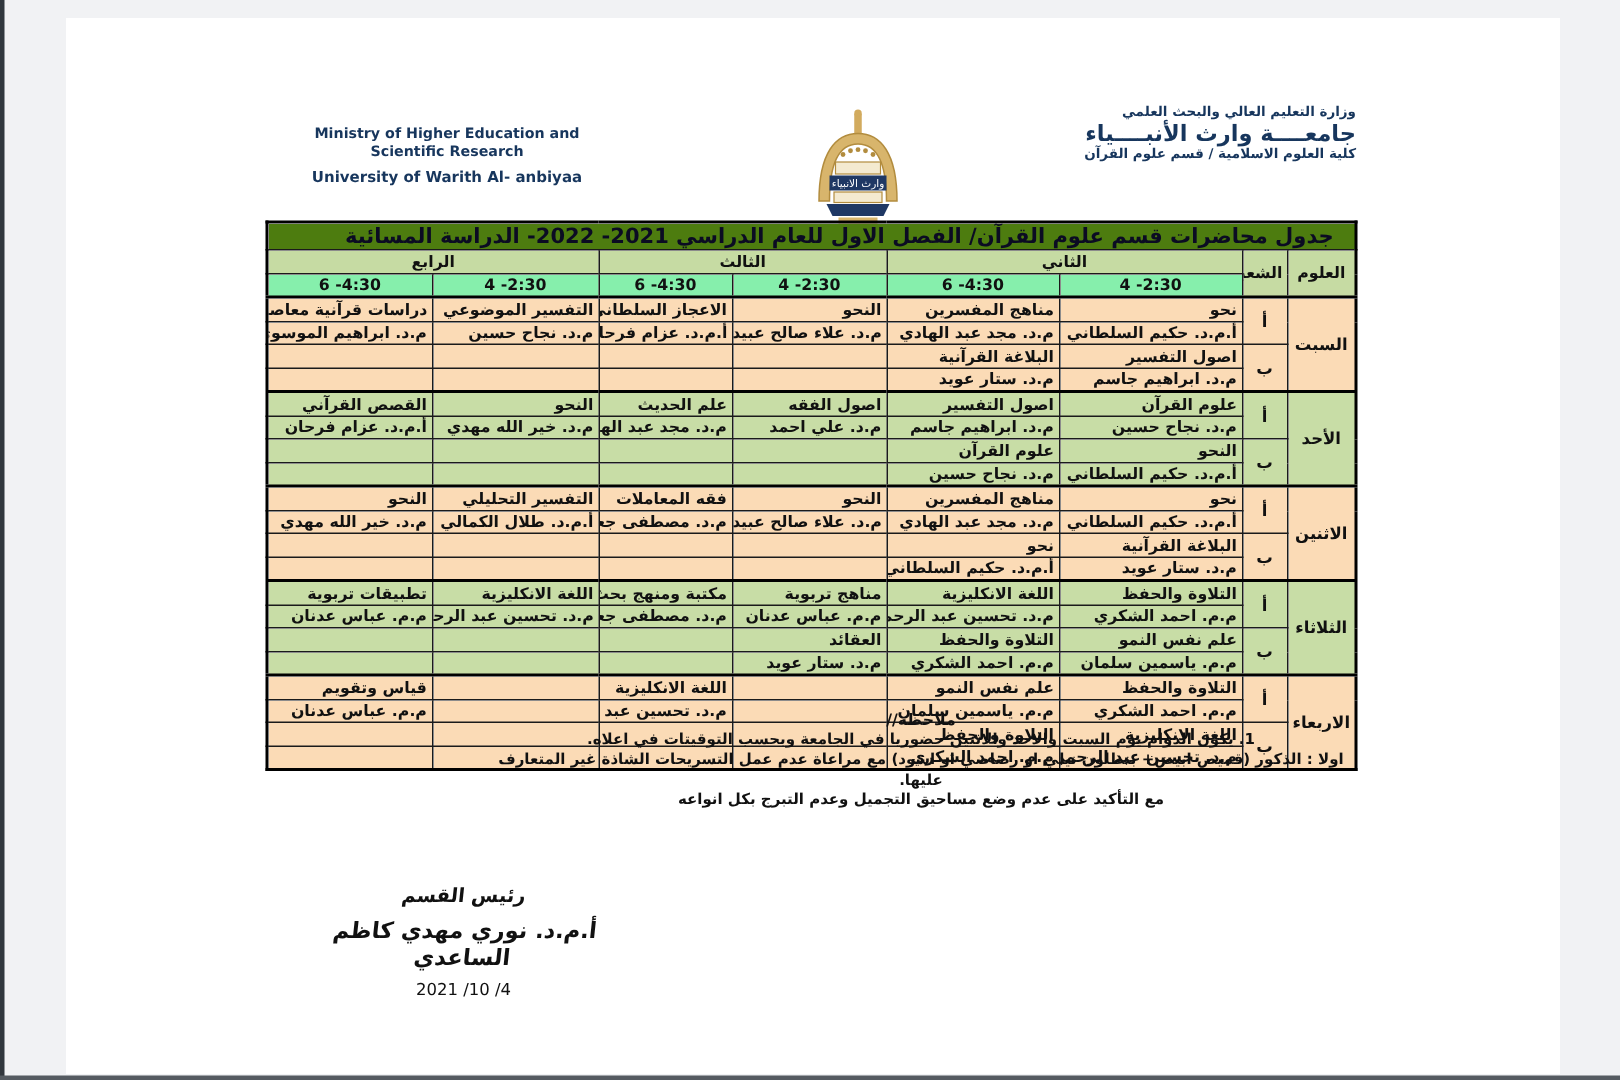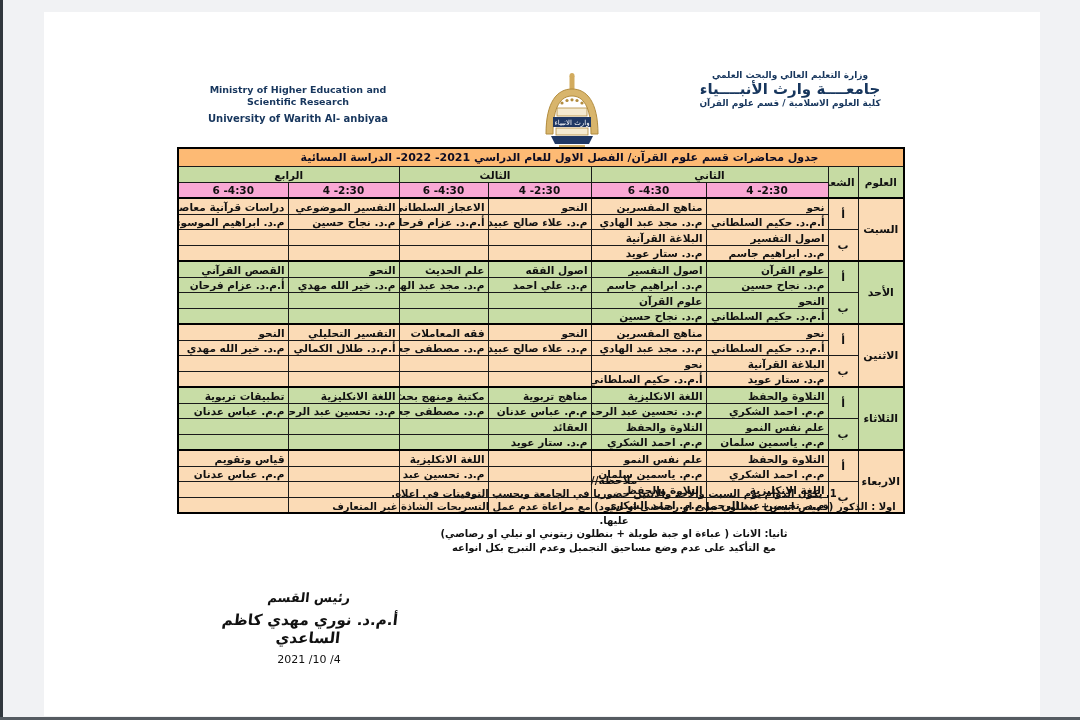--- a/index.html
+++ b/index.html
@@ -10,36 +10,36 @@
   }
   .edge-left{position:absolute;left:0;top:0;width:3px;height:720px;background:#31373d;}
   .edge-bottom{position:absolute;left:0;bottom:0;width:1080px;height:3px;background:#555b61;}
   .page{
     position:absolute;left:44px;top:12px;width:996px;height:704px;background:#ffffff;
   }
   
   .hdr-en{position:absolute;left:132px;top:72px;width:244px;text-align:center;color:#17365d;}
   .hdr-en .s{font-size:9.5px;font-weight:700;line-height:1.25;}
   .hdr-en .b{font-size:10px;font-weight:700;margin-top:5px;}
-  .hdr-ar{position:absolute;right:150px;top:58px;width:200px;text-align:center;color:#17365d;direction:rtl;}
+  .hdr-ar{position:absolute;right:136px;top:58px;width:200px;color:#17365d;direction:rtl;}
   .hdr-ar .s1{font-size:9px;font-weight:700;}
   .hdr-ar .b{font-size:15px;font-weight:700;line-height:1.2;}
   .hdr-ar .s2{font-size:9px;font-weight:700;}
   .logo{position:absolute;left:489px;top:60px;width:78px;height:84px;}
   
   .schedule{
     position:absolute;left:133px;top:135px;width:726px;
     border-collapse:collapse;table-layout:fixed;direction:rtl;
     font-size:10.5px;font-weight:700;color:#111;
   }
   .schedule th,.schedule td{border:1px solid #1a1a1a;padding:0 3px;overflow:hidden;white-space:nowrap;}
   .schedule{border:2px solid #000;}
-  .schedule .title{background:#fdba74;height:17px;text-align:center;font-size:11px;color:#0b0b23;padding-left:40px;}
+  .schedule .title{background:#4d7c0f;height:17px;text-align:center;font-size:14px;color:#0b0b23;padding-left:40px;}
   .schedule .stage-row th{background:#c6dba3;height:15px;text-align:center;}
-  .schedule .time-row th{background:#f9a8d4;height:14px;text-align:center;}
+  .schedule .time-row th{background:#86efac;height:14px;text-align:center;}
   .time{direction:ltr;unicode-bidi:isolate;}
   .tone-peach td{background:#fbdbb6;}
   .tone-green td{background:#c8dda6;}
   tr.day-first td{border-top:2px solid #000;}
   .schedule td.day{text-align:center;font-size:11px;}
   .schedule td.sec{text-align:center;font-size:11px;}
   .schedule td.course{height:15px;text-align:right;}
   .schedule td.teacher{height:14px;text-align:right;}
   
   .notes{
@@ -299,21 +299,20 @@
           <td class="teacher"></td>
           <td class="teacher"></td>
         </tr>
       </tbody>
   </table>
 
   <div class="notes">
     <div class="head">ملاحظة//</div>
     <div>1. يكون الدوام يوم السبت والاحد والاثنين حضوريا في الجامعة وبحسب التوقيتات في اعلاه.</div>
     <div>اولا : الذكور (قميص ابيض+ بنطلون نيلي او رصاصي او اسود) مع مراعاة عدم عمل التسريحات الشاذة غير المتعارف عليها.</div>
-    <div>ثانيا: الاناث ( عباءة او جبة طويلة + بنطلون زيتوني او نيلي او رصاصي)</div>
     <div>مع التأكيد على عدم وضع مساحيق التجميل وعدم التبرج بكل انواعه</div>
   </div>
 
   <div class="sig">
     <div class="t">رئيس القسم</div>
     <div class="n">أ.م.د. نوري مهدي كاظم الساعدي</div>
     <div class="d">2021 /10 /4</div>
   </div>
 
 </div>

